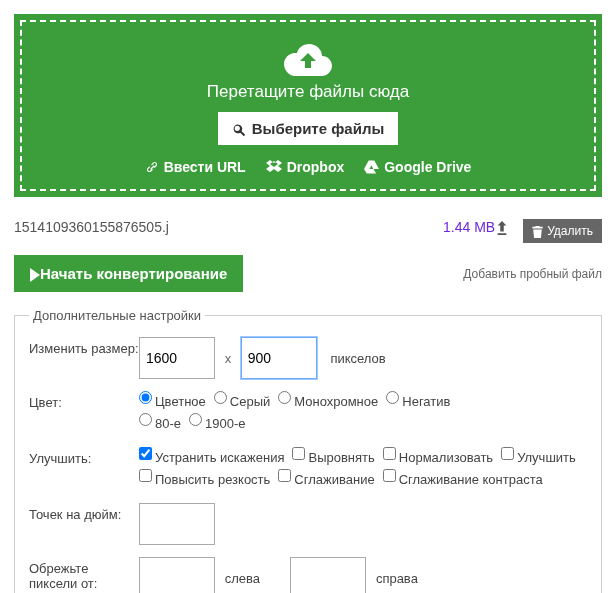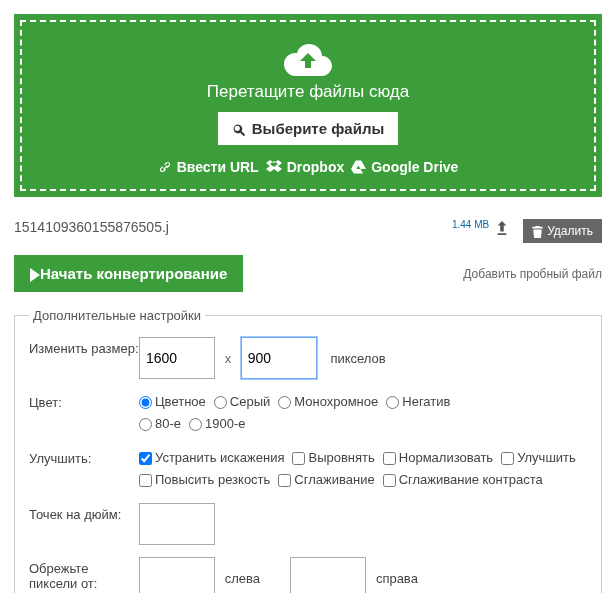--- a/index.html
+++ b/index.html
@@ -2,39 +2,39 @@
 <html><head>
 <meta charset="utf-8">
 <style>
 *{box-sizing:border-box;margin:0;padding:0}
 body{font-family:Arial,Helvetica,sans-serif;font-size:13px;color:#333;background:#fff;width:616px}
 .dropzone{background:#3b9e3b;margin:14px;padding:6px}
 .dz-inner{border:2px dashed #fff;padding:20px 10px 14px;text-align:center;color:#fff}
 .cloud-icon{margin-bottom:6px}
 .dz-title{font-size:17px;margin-bottom:10px}
 .select-btn{background:#fff;color:#333;border:none;padding:8px 14px;font-size:15px;font-weight:bold;cursor:pointer;display:inline-flex;align-items:center;gap:6px}
-.dz-links{margin-top:14px;display:flex;justify-content:center;gap:7px;font-size:14px;font-weight:bold}
+.dz-links{margin-top:14px;display:flex;justify-content:center;gap:20px;font-size:14px;font-weight:bold}
 .dz-links span{display:inline-flex;align-items:center;gap:5px;cursor:pointer}
 .file-row{display:flex;align-items:flex-start;padding:8px 14px;color:#555}
 .file-name{flex:1;font-size:14px}
-.file-size{color:#0369a1;margin-right:6px;font-size:10px}
+.file-size{color:#6d28d9;font-size:14px}
 .delete-btn{background:#666;color:#fff;border:none;padding:5px 9px;font-size:12px;cursor:pointer;display:inline-flex;align-items:center;gap:4px;margin-left:14px}
 .row2{padding:4px 14px 10px;display:flex;align-items:center}
 .convert-btn{background:#3b9e3b;color:#fff;border:none;padding:10px 16px;font-size:15px;font-weight:bold;cursor:pointer;display:inline-flex;align-items:center;}
 .add-test{margin-left:auto;color:#666;font-size:12px;cursor:pointer}
 fieldset{border:1px solid #ccc;margin:6px 14px 0;padding:14px 14px 10px}
 legend{color:#555;padding:0 4px;font-size:13px}
 .frow{display:flex;align-items:flex-start;margin-bottom:12px}
 .flabel{width:110px;color:#444;padding-top:4px;font-size:13px}
 .fbody{flex:1}
 input[type=text]{border:1px solid #aaa;padding:20px 6px;font-size:14px;width:76px;height:26px}
 input.focus{border:1px solid #6aa8ff;outline:1px solid #a3c9ff}
 .x-sep{margin:0 6px;color:#666}
 .unit{margin-left:10px;color:#444}
-.radios label,.checks label{margin-right:8px;color:#444;font-size:13px;white-space:nowrap;display:inline-flex;align-items:center;gap:3px;line-height:22px}
+.radios label,.checks label{margin-right:8px;color:#444;font-size:13px;white-space:nowrap;display:inline-flex;align-items:flex-start;gap:3px;line-height:22px}
 .crop-grid .crow{margin-bottom:6px}
 .crop-grid span{display:inline-block;width:56px;color:#444;margin:0 6px}
 svg{display:inline-block;vertical-align:middle}
 </style>
 </head>
 <body>
 
 <div class="dropzone">
   <div class="dz-inner">
     <div class="cloud-icon">

